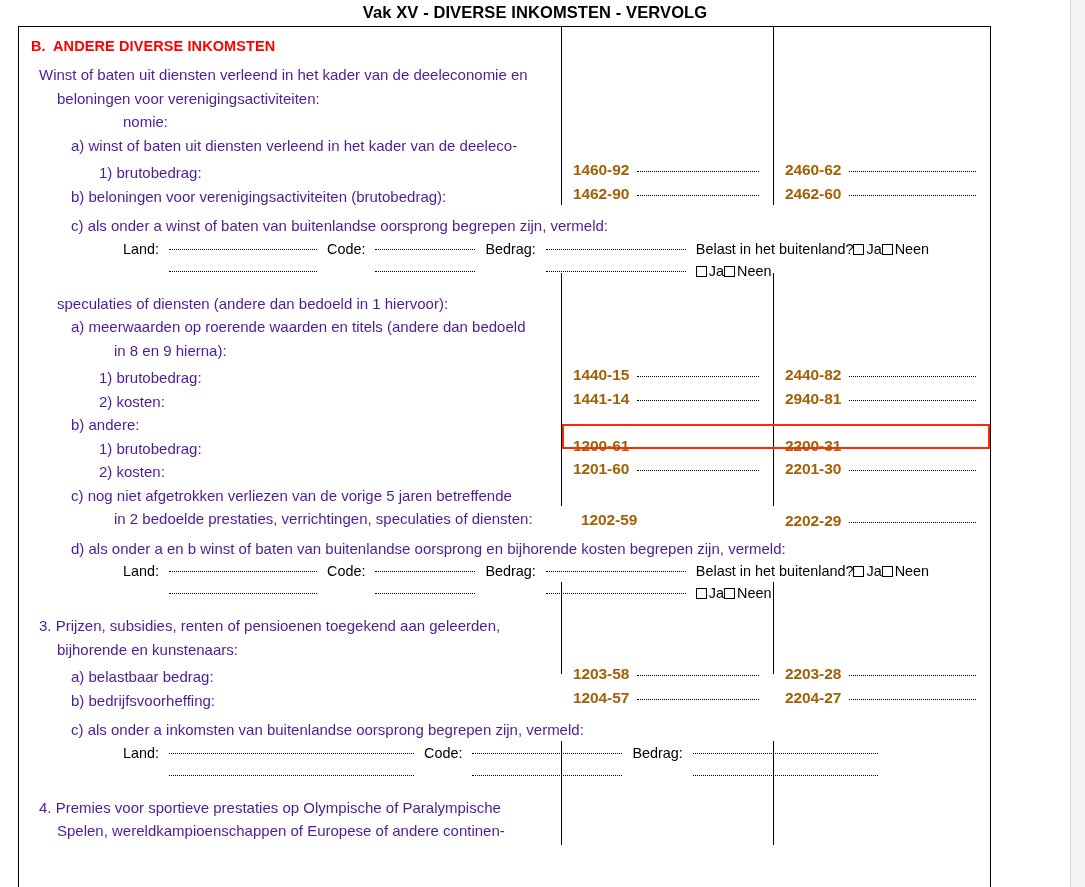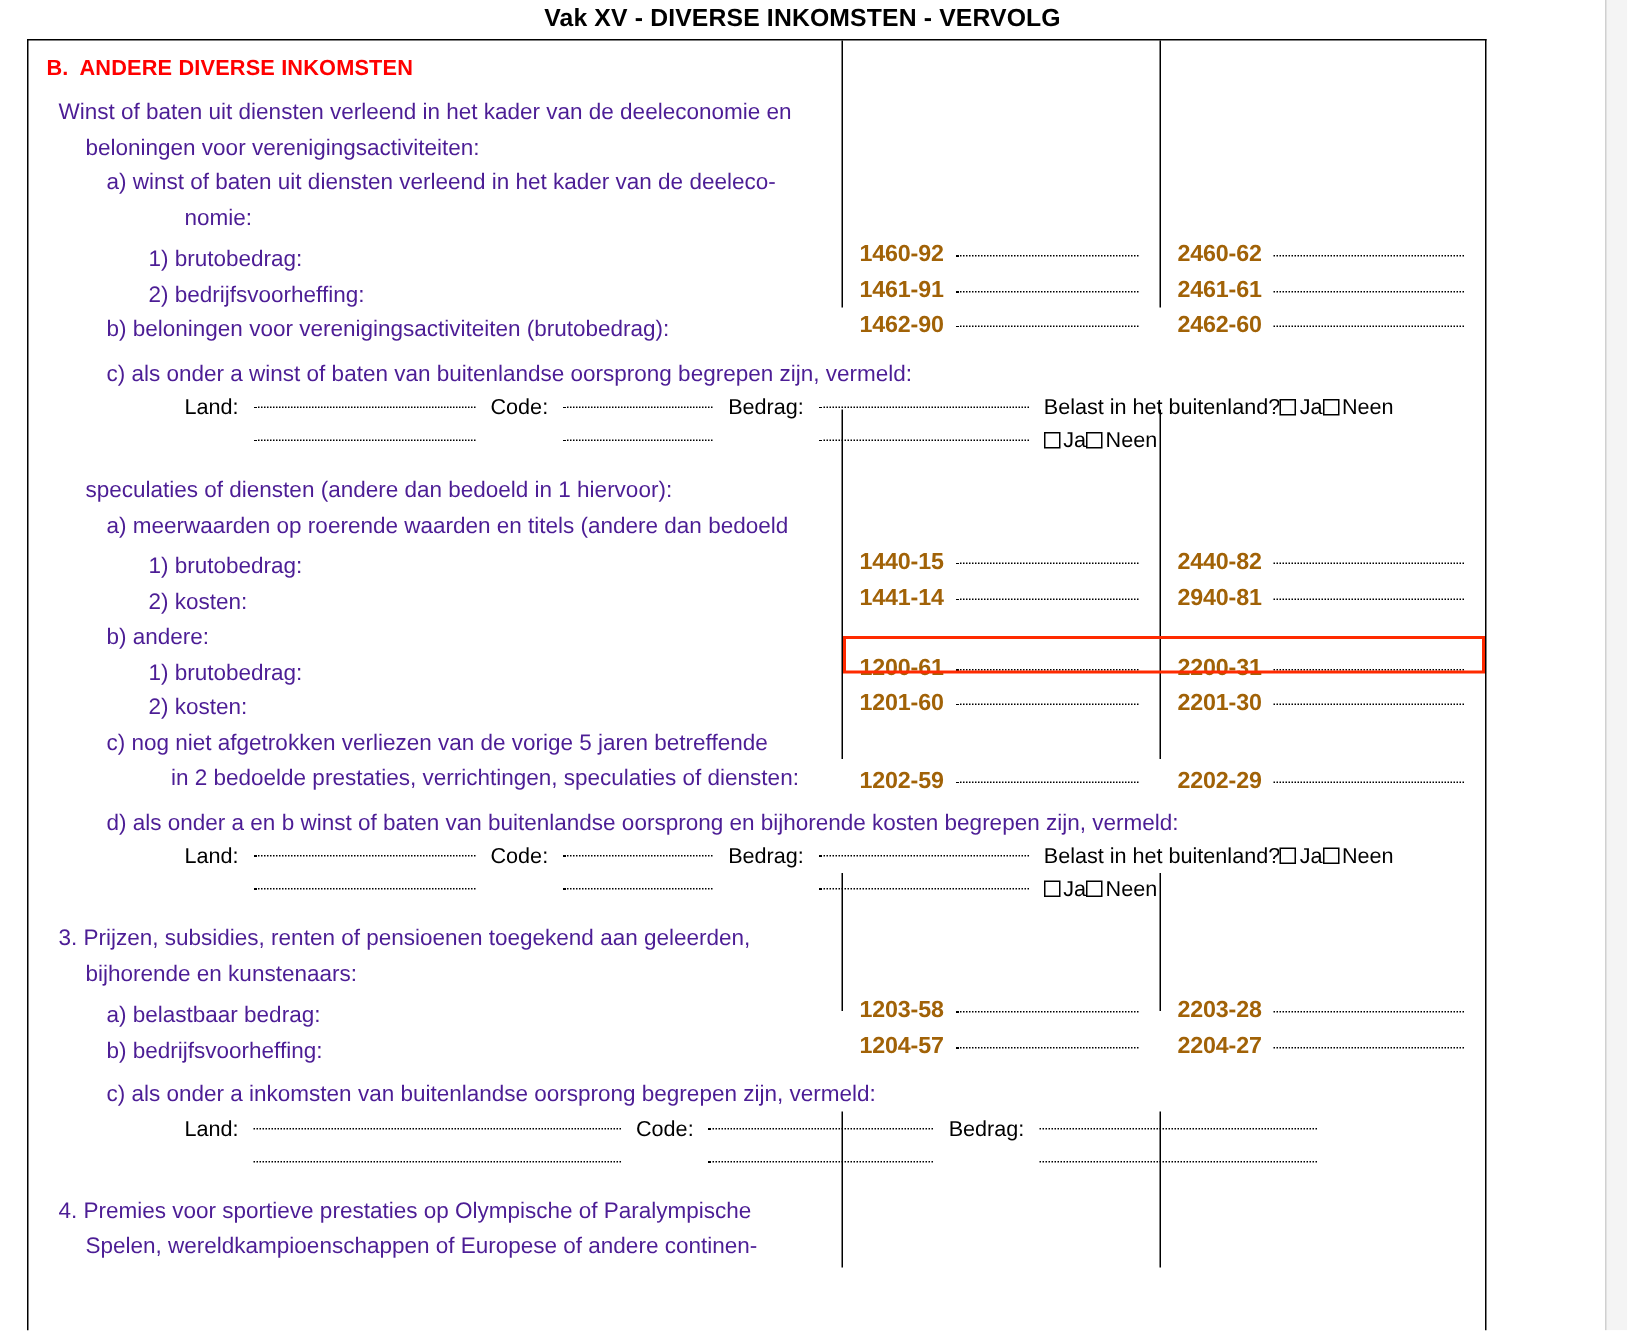--- a/index.html
+++ b/index.html
@@ -204,25 +204,25 @@
     <div class="spacer8"></div>
 
     <div class="row">
       <div class="label-cell">
         <div class="txt lvl1">Winst of baten uit diensten verleend in het kader van de deeleconomie en beloningen voor verenigingsactiviteiten:</div>
       </div>
     </div>
 
     <div class="row">
       <div class="label-cell">
+        <div class="txt lvl-sub">nomie:</div>
         <div class="txt lvl2">
           <span>a)</span>
           <span>winst of baten uit diensten verleend in het kader van de deeleco-</span>
         </div>
-        <div class="txt lvl-sub">nomie:</div>
       </div>
     </div>
 
     <div class="spacer4"></div>
 
     <div class="row">
       <div class="label-cell">
         <div class="txt lvl3">
           <span>1)</span>
           <span>brutobedrag:</span>
@@ -231,36 +231,20 @@
       <div class="code-cell">
         <span class="code">1460-92</span>
         <span class="dots"></span>
       </div>
       <div class="code-cell second">
         <span class="code">2460-62</span>
         <span class="dots"></span>
       </div>
     </div>
 
-    <div class="row">
-      <div class="label-cell">
-        <div class="txt lvl3">
-          <span>2)</span>
-          <span>bedrijfsvoorheffing:</span>
-        </div>
-      </div>
-      <div class="code-cell">
-        <span class="code">1461-91</span>
-        <span class="dots"></span>
-      </div>
-      <div class="code-cell second">
-        <span class="code">2461-61</span>
-        <span class="dots"></span>
-      </div>
-    </div>
 
     <div class="row">
       <div class="label-cell">
         <div class="txt lvl2">
           <span>b)</span>
           <span>beloningen voor verenigingsactiviteiten (brutobedrag):</span>
         </div>
       </div>
       <div class="code-cell">
         <span class="code">1462-90</span>
@@ -311,20 +295,21 @@
         <div class="txt" style="padding-left:38px;">speculaties of diensten (andere dan bedoeld in 1 hiervoor):</div>
       </div>
     </div>
 
     <div class="row">
       <div class="label-cell">
         <div class="txt lvl2">
           <span>a)</span>
           <span>meerwaarden op roerende waarden en titels (andere dan bedoeld</span>
         </div>
+        <div class="txt lvl-sub2" style="padding-left:95px;">in 8 en 9 hierna):</div>
       </div>
     </div>
 
     <div class="spacer4"></div>
 
     <div class="row">
       <div class="label-cell">
         <div class="txt lvl3">
           <span>1)</span>
           <span>brutobedrag:</span>
@@ -401,21 +386,21 @@
     </div>
 
     <div class="row">
       <div class="label-cell">
         <div class="txt lvl2">
           <span>c)</span>
           <span>nog niet afgetrokken verliezen van de vorige 5 jaren betreffende</span>
         </div>
         <div class="txt" style="padding-left:95px;">in 2 bedoelde prestaties, verrichtingen, speculaties of diensten:</div>
       </div>
-      <div class="code-cell" style="align-self:flex-end; padding-bottom:1px;">
+      <div class="code-cell" style="align-self:flex-end; padding-bottom:1px;flex-direction:column;">
         <span class="code">1202-59</span>
         <span class="dots"></span>
       </div>
       <div class="code-cell second" style="align-self:flex-end; padding-bottom:1px;">
         <span class="code">2202-29</span>
         <span class="dots"></span>
       </div>
     </div>
 
     <div class="spacer6"></div>

